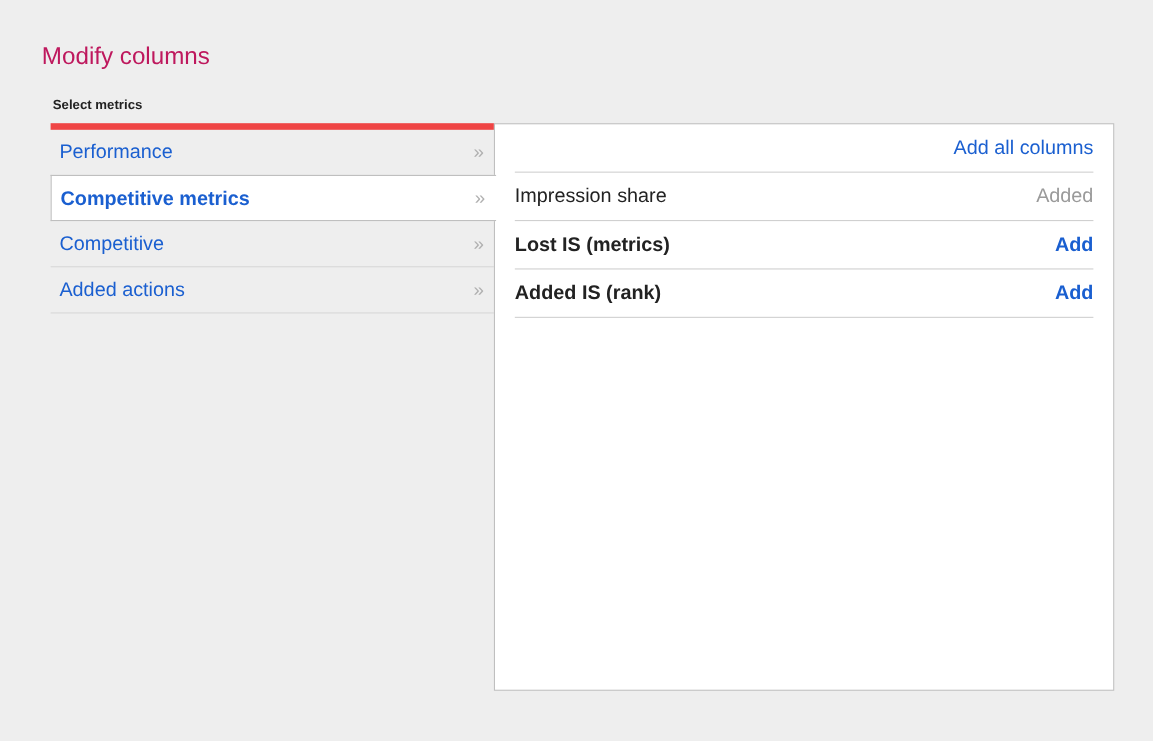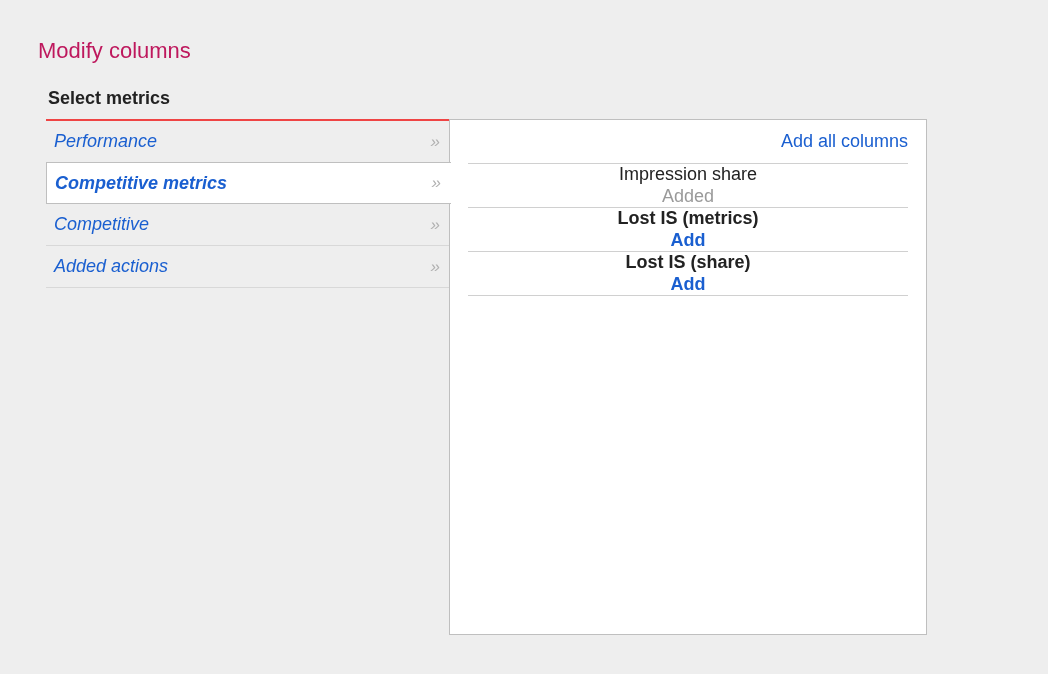--- a/index.html
+++ b/index.html
@@ -15,35 +15,34 @@
     .container {
       padding: 38px 0 0 38px;
     }
     .page-title {
       font-size: 22px;
       font-weight: 400;
       color: #be185d;
       margin: 0 0 24px 0;
     }
     .section-title {
-      font-size: 18px;
+      font-size: 12px;
       font-weight: 700;
       color: #222;
       margin: 0 0 10px 10px;
     }
     .two-col {
       display: flex;
       align-items: flex-start;
       margin-left: 8px;
     }
     .cat-list {
       width: 404px;
       background: #eeeeee;
-      border-top: 2px solid #ef4444;
-      font-style: italic;
+      border-top: 6px solid #ef4444;
     }
     .cat-item {
       position: relative;
       display: flex;
       align-items: center;
       justify-content: space-between;
       height: 42px;
       padding: 0 10px 0 8px;
       border-bottom: 1px solid #d8d8d8;
       color: #1a5fd0;
@@ -64,21 +63,21 @@
       border-left: 1px solid #bfbfbf;
       border-bottom: 1px solid #bfbfbf;
       font-weight: 700;
       color: #1a5fd0;
       margin-top: -1px;
       margin-right: -1px;
       position: relative;
       z-index: 2;
     }
     .detail-panel {
-      width: 478px;
+      width: 564px;
       height: 516px;
       background: #ffffff;
       border: 1px solid #bfbfbf;
       margin-left: -1px;
       position: relative;
       z-index: 1;
       padding: 0 18px;
     }
     .add-all-row {
       height: 44px;
@@ -92,21 +91,20 @@
       font-size: 18px;
       font-weight: 400;
       cursor: pointer;
     }
     .metric-row {
       height: 44px;
       display: flex;
       align-items: center;
       justify-content: space-between;
       border-bottom: 1px solid #d0d0d0;
-      flex-direction: column;
     }
     .metric-label {
       font-size: 18px;
       color: #222;
     }
     .metric-label.bold { font-weight: 700; }
     .metric-action {
       font-size: 18px;
     }
     .metric-action.added {
@@ -160,19 +158,19 @@
         <span class="metric-label">Impression share</span>
         <span class="metric-action added">Added</span>
       </div>
 
       <div class="metric-row">
         <span class="metric-label bold">Lost IS (metrics)</span>
         <span class="metric-action add">Add</span>
       </div>
 
       <div class="metric-row">
-        <span class="metric-label bold">Lost IS (share)</span>
+        <span class="metric-label bold">Added IS (rank)</span>
         <span class="metric-action add">Add</span>
       </div>
 
     </div>
   </div>
 </div>
 
 </body></html>

